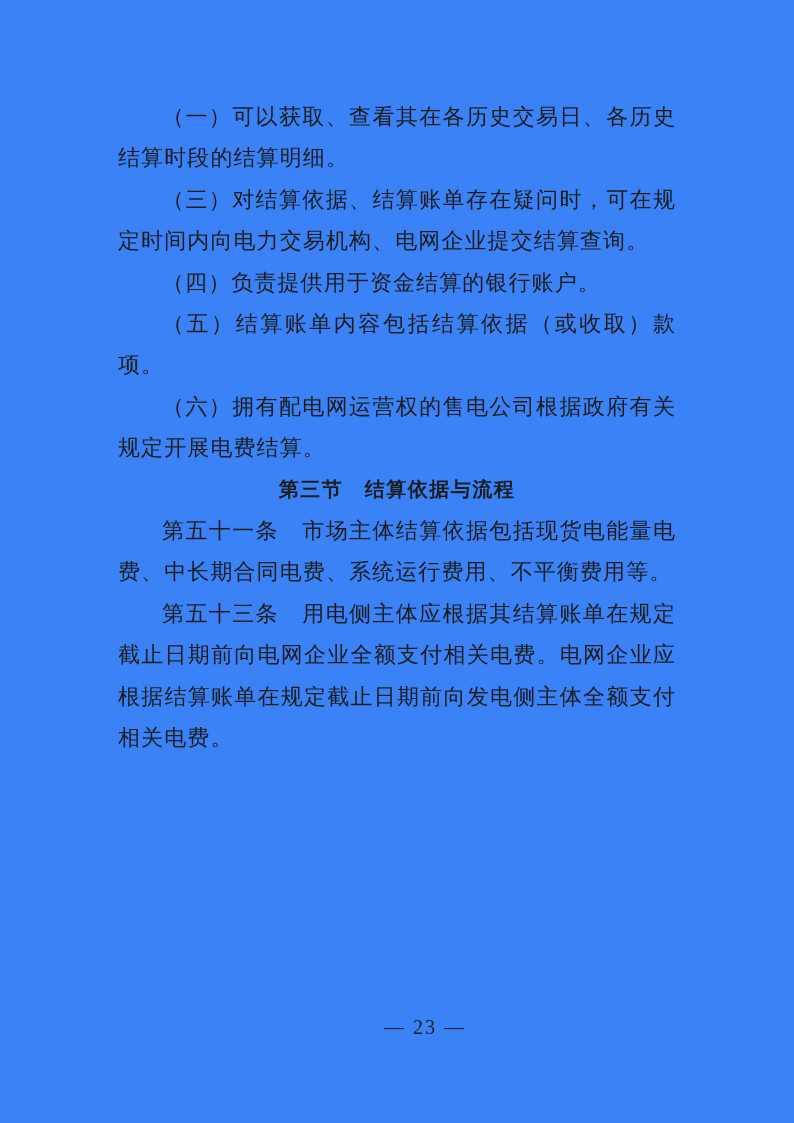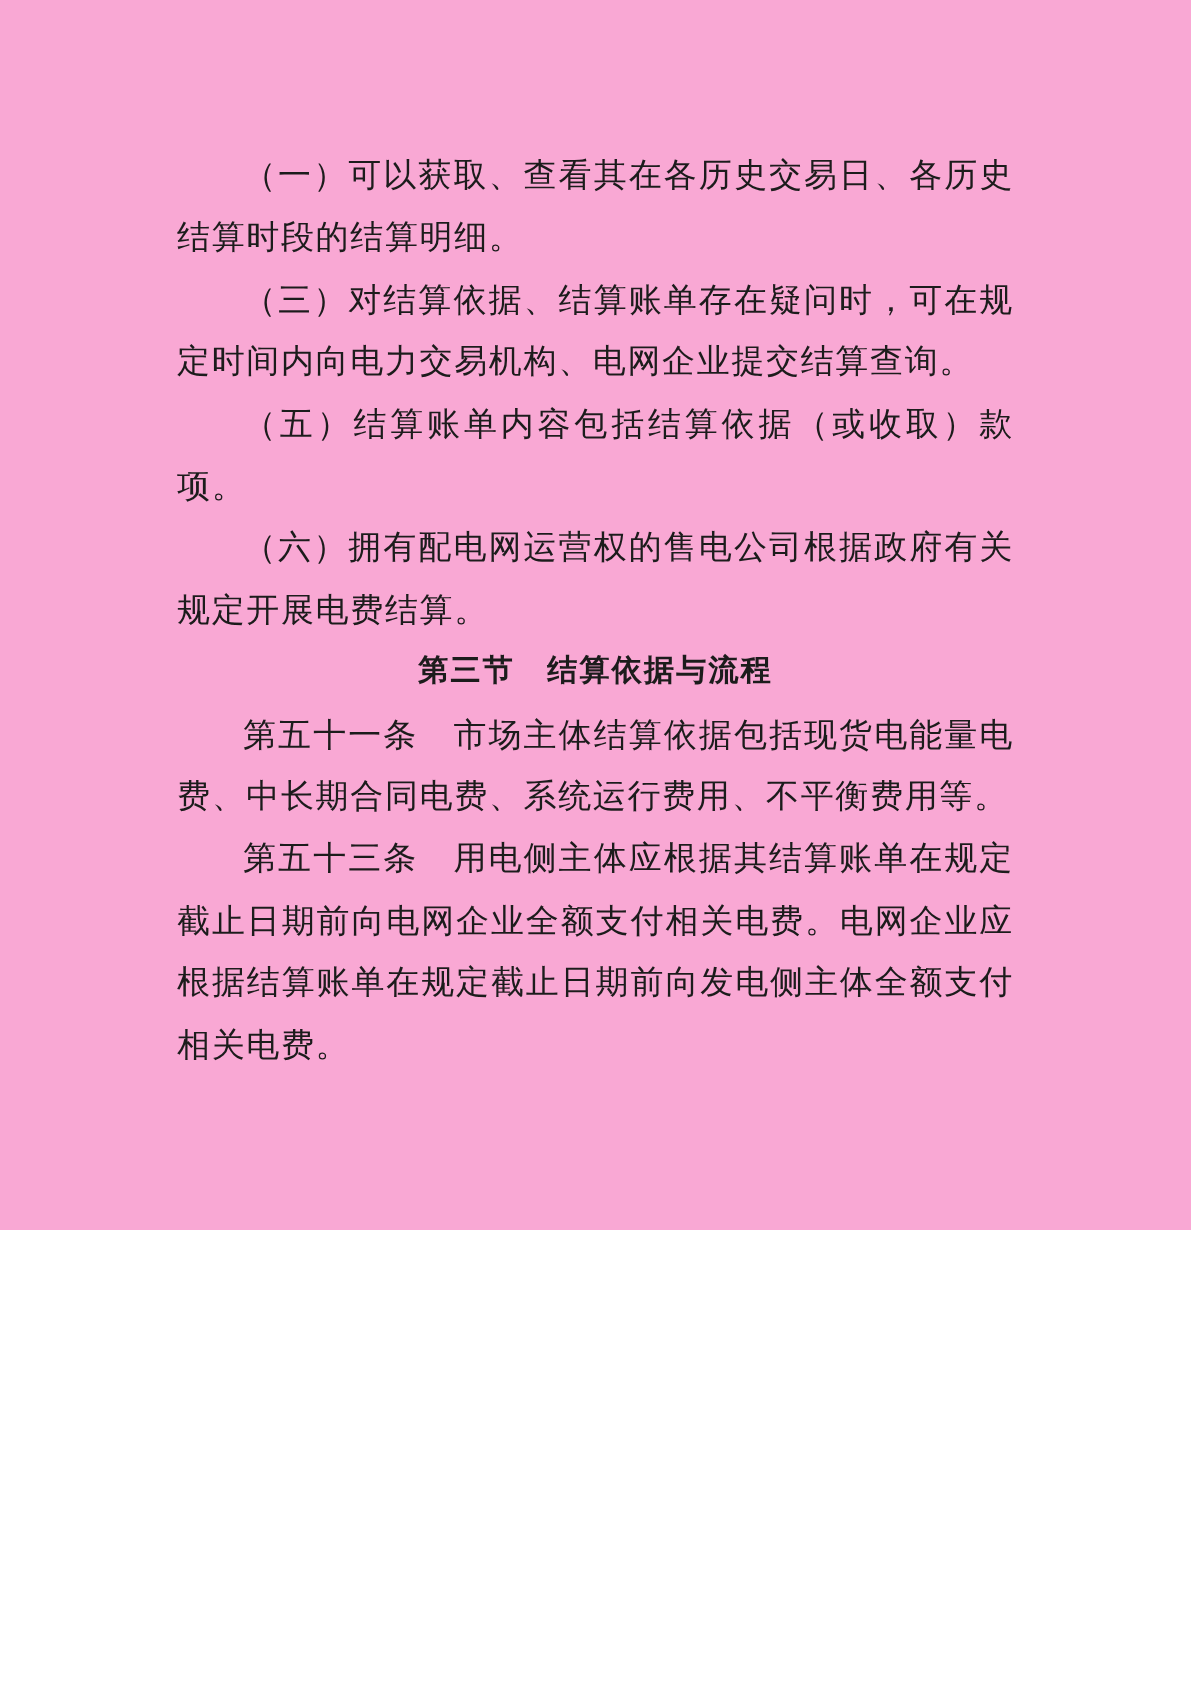--- a/index.html
+++ b/index.html
@@ -3,22 +3,22 @@
 <meta charset="utf-8">
 <style>
   html, body {
     margin: 0;
     padding: 0;
     background: #ffffff;
   }
   .page {
     position: relative;
     width: 794px;
-    height: 820px;
-    background: #f9a8d4;
+    height: 1123px;
+    background: #3b82f6;
     overflow: hidden;
     font-family: "Liberation Serif", "DejaVu Serif", serif;
     color: #1c1c1c;
   }
   .content {
     position: absolute;
     left: 118px;
     top: 96px;
     width: 558px;
   }
@@ -53,20 +53,21 @@
     padding-left: 28px;
   }
 </style>
 </head>
 <body>
 
 <div class="page">
   <div class="content">
     <p class="para">（一）可以获取、查看其在各历史交易日、各历史结算时段的结算明细。</p>
     <p class="para">（三）对结算依据、结算账单存在疑问时，可在规定时间内向电力交易机构、电网企业提交结算查询。</p>
+    <p class="para">（四）负责提供用于资金结算的银行账户。</p>
     <p class="para">（五）结算账单内容包括结算依据（或收取）款项。</p>
     <p class="para">（六）拥有配电网运营权的售电公司根据政府有关规定开展电费结算。</p>
     <p class="section-heading">第三节　结算依据与流程</p>
     <p class="para">第五十一条　市场主体结算依据包括现货电能量电费、中长期合同电费、系统运行费用、不平衡费用等。</p>
     <p class="para">第五十三条　用电侧主体应根据其结算账单在规定截止日期前向电网企业全额支付相关电费。电网企业应根据结算账单在规定截止日期前向发电侧主体全额支付相关电费。</p>
   </div>
   <div class="page-number">— 23 —</div>
 </div>
 
 </body></html>

